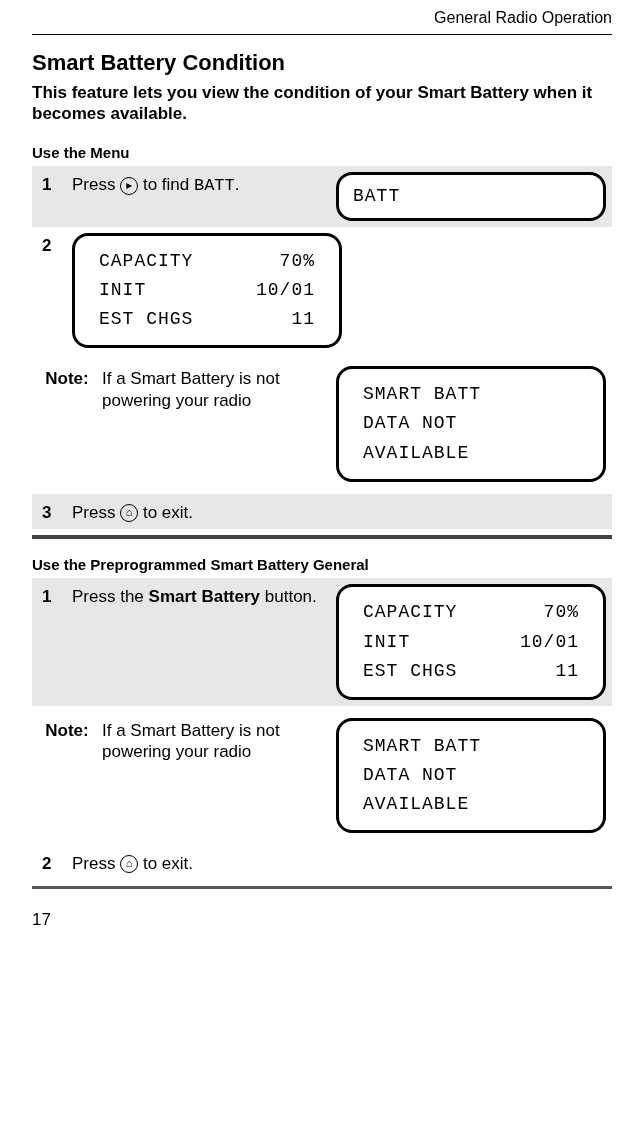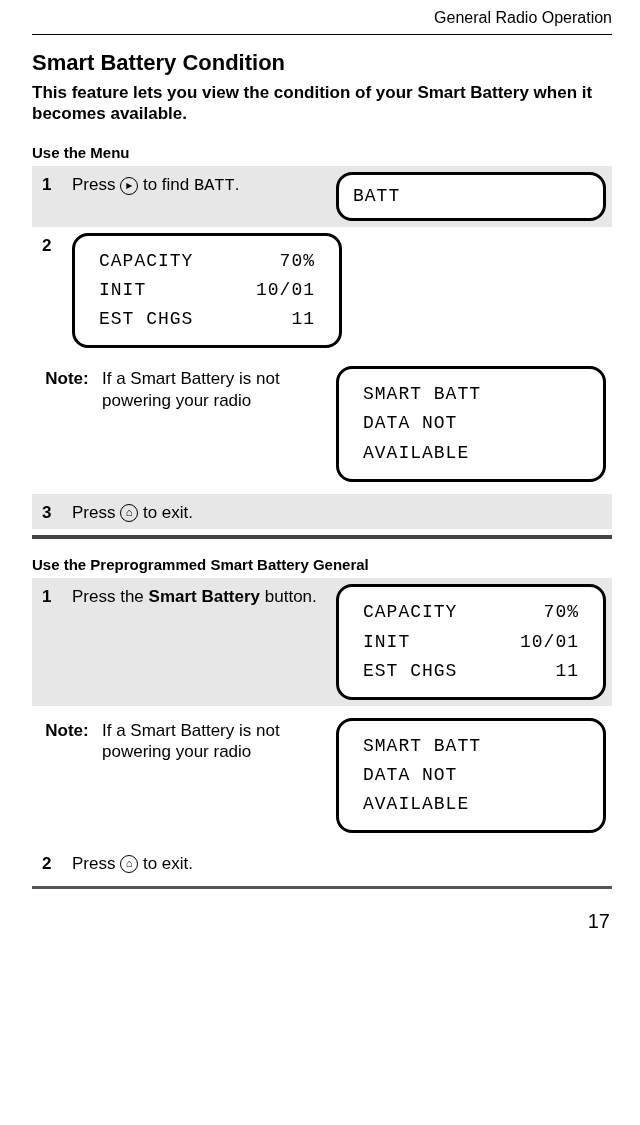--- a/index.html
+++ b/index.html
@@ -114,22 +114,22 @@
     width:3px;height:3px;border-radius:50%;background:#000;display:inline-block;margin:0 1px;
   }
   .gap{height:6px;}
   .end-rule{
     border-top:4px solid #444;
     margin-top:6px;
     margin-bottom:16px;
   }
   .end-rule.thin{border-top:3px solid #555;}
   .page-num{
-    text-align:right;
-    font-size:20px;
+    text-align:left;
+    font-size:17px;
     margin-top:20px;
     padding-right:2px;
   }
   .house{
     font-size:11px;
     line-height:1;
     position:relative;
     top:-1px;
   }
   .arrow{

